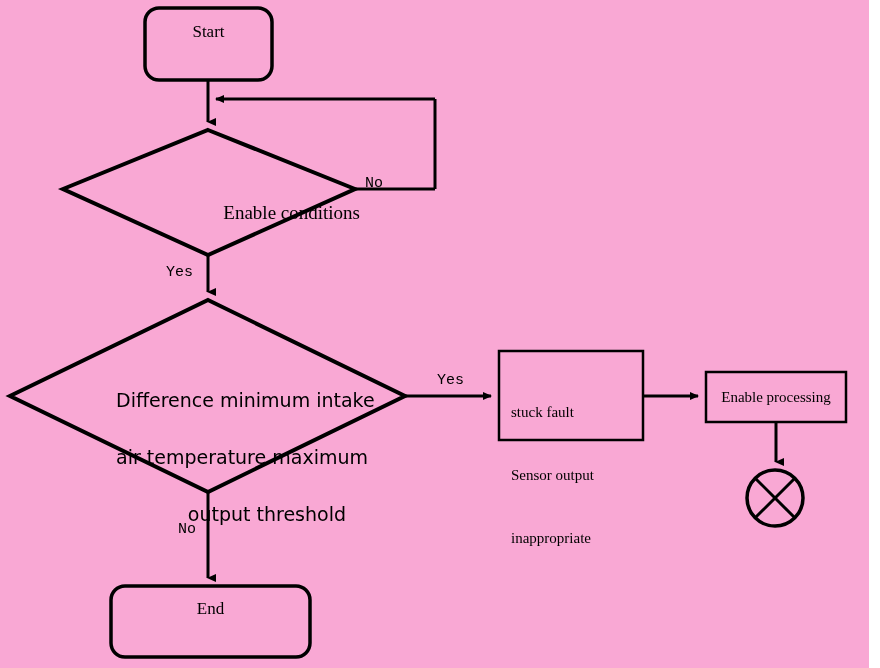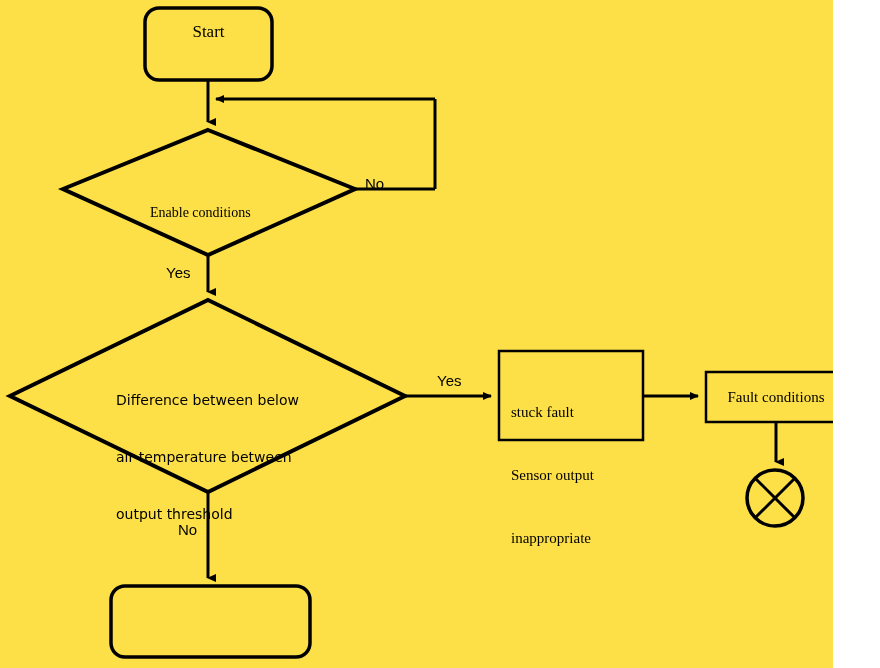--- a/index.html
+++ b/index.html
@@ -4,23 +4,24 @@
 <style>
   html, body {
     margin: 0;
     padding: 0;
     background: #ffffff;
   }
   #canvas {
     position: relative;
     width: 833px;
     height: 668px;
-    background: #fde047;
+    background: #f9a8d4;
     overflow: hidden;
     font-family: "Liberation Serif", serif;
+    padding-left: 36px;
   }
   svg.layer {
     position: absolute;
     left: 0;
     top: 0;
     width: 880px;
     height: 668px;
   }
   .node-text {
     position: absolute;
@@ -37,26 +38,27 @@
   .term-label {
     font-size: 17px;
     text-align: center;
     width: 100%;
   }
   .box-label {
     font-size: 15px;
     line-height: 21px;
   }
   .diamond-label {
-    font-size: 14px;
+    font-size: 19px;
     line-height: 19px;
+    text-align: right;
   }
   .edge-label {
     font-size: 15px;
-    font-family: Liberation Sans, sans-serif;
+    font-family: Liberation Mono, monospace;
   }
 </style>
 </head>
 <body>
 
 <div id="canvas">
 
   <svg class="layer" viewBox="0 0 880 668" xmlns="http://www.w3.org/2000/svg">
     <defs>
       <marker id="arrow-down" markerWidth="10" markerHeight="10" refX="5" refY="8" orient="auto" markerUnits="userSpaceOnUse">
@@ -104,33 +106,34 @@
     <rect x="111" y="586" width="199" height="71" rx="14" ry="14" fill="none" stroke="#000000" stroke-width="3.5"></rect>
   </svg>
 
   <div class="node-text serif-text term-label" style="left:145px; top:22px; width:127px;">Start</div>
 
   <div class="node-text serif-text diamond-label" style="left:150px; top:165px; width:210px; line-height:19px;">
     <div>Enable conditions</div>
   </div>
 
   <div class="node-text sans-text diamond-label" style="left:116px; top:353px; width:230px;">
-    <div>Difference between below</div>
-    <div>air temperature between</div>
+    <div>Difference minimum intake</div>
+    <div>air temperature maximum</div>
     <div>output threshold</div>
   </div>
 
   <div class="node-text serif-text box-label" style="left:511px; top:360px; width:130px;">
     <div>stuck fault</div>
     <div>Sensor output</div>
     <div>inappropriate</div>
   </div>
 
-  <div class="node-text serif-text box-label" style="left:706px; top:387px; width:140px; text-align:center;">Fault conditions</div>
+  <div class="node-text serif-text box-label" style="left:706px; top:387px; width:140px; text-align:center;">Enable processing</div>
 
+  <div class="node-text serif-text term-label" style="left:111px; top:599px; width:199px;">End</div>
 
   <div class="node-text edge-label" style="left:365px; top:175px;">No</div>
 
   <div class="node-text edge-label" style="left:166px; top:264px;">Yes</div>
 
   <div class="node-text edge-label" style="left:437px; top:372px;">Yes</div>
 
   <div class="node-text edge-label" style="left:178px; top:521px;">No</div>
 
 </div>

